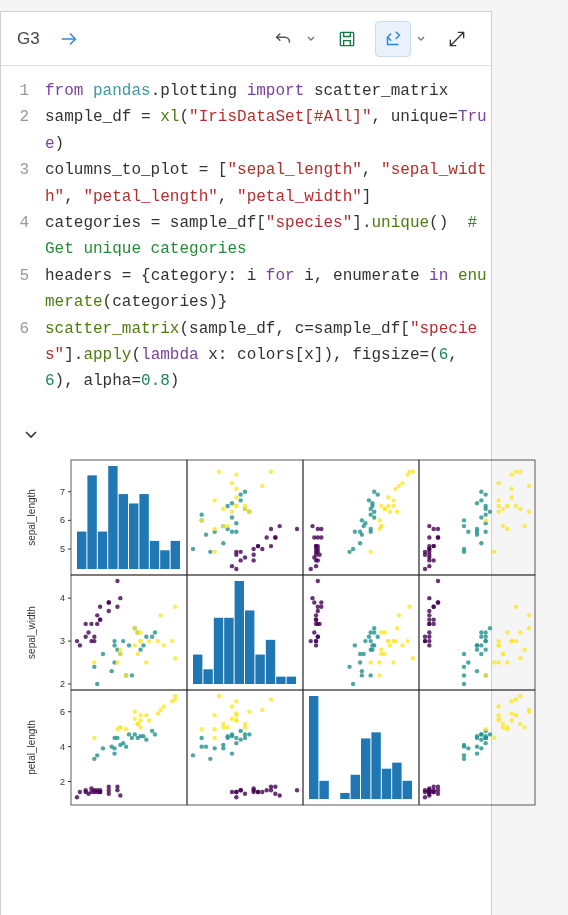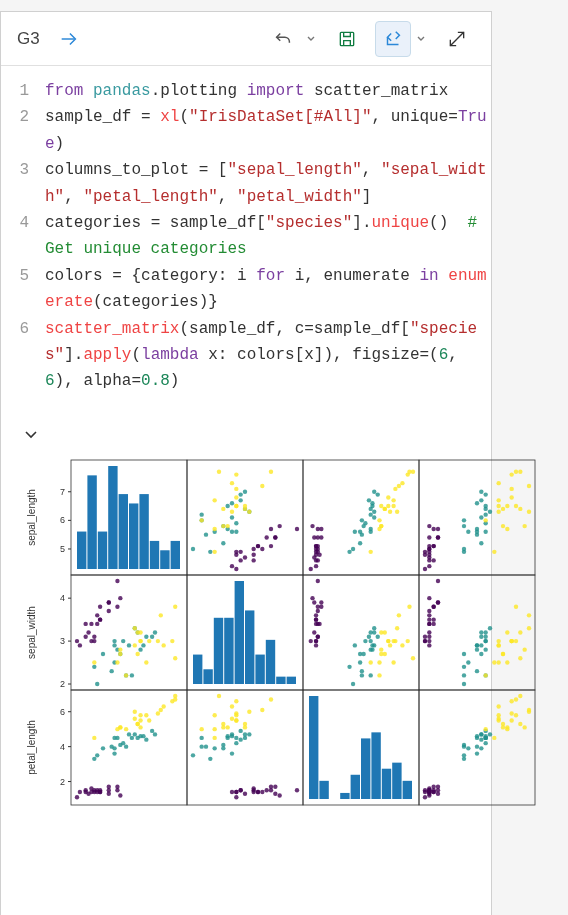--- a/index.html
+++ b/index.html
@@ -59,21 +59,21 @@
   user-select: none;
   flex-shrink: 0;
 }
 .code-content {
   flex: 1;
   white-space: pre-wrap;
   word-break: break-all;
   color: #333;
 }
 .code-content .kw { color: #7b3fa0; }
-.code-content .fn { color: #ef4444; }
+.code-content .fn { color: #4d7c0f; }
 .code-content .mod { color: #3a9aa0; }
 .code-content .str { color: #b52e2e; }
 .code-content .cmt { color: #238c34; }
 .code-content .num { color: #1b8658; }
 .code-content .nm { color: #333; }
 .output-header {
   padding: 14px 22px 8px;
   font-family: Consolas, monospace;
   font-size: 18px;
   color: #333;
@@ -152,21 +152,21 @@
       <div class="code-line">
         <div class="gutter">3</div>
         <div class="code-content"><span class="nm">columns_to_plot </span><span class="nm">=</span><span class="nm"> [</span><span class="str">"sepal_length"</span><span class="nm">, </span><span class="str">"sepal_width"</span><span class="nm">, </span><span class="str">"petal_length"</span><span class="nm">, </span><span class="str">"petal_width"</span><span class="nm">]</span></div>
       </div>
       <div class="code-line">
         <div class="gutter">4</div>
         <div class="code-content"><span class="nm">categories </span><span class="nm">=</span><span class="nm"> sample_df[</span><span class="str">"species"</span><span class="nm">].</span><span class="fn">unique</span><span class="nm">()  </span><span class="cmt"># Get unique categories</span></div>
       </div>
       <div class="code-line">
         <div class="gutter">5</div>
-        <div class="code-content"><span class="nm">colors </span><span class="nm">=</span><span class="nm"> {category: i </span><span class="kw">for</span><span class="nm"> i, enumerate </span><span class="kw">in</span><span> </span><span class="fn">enumerate</span><span class="nm">(categories)}</span></div>
+        <div class="code-content"><span class="nm">headers </span><span class="nm">=</span><span class="nm"> {category: i </span><span class="kw">for</span><span class="nm"> i, enumerate </span><span class="kw">in</span><span> </span><span class="fn">enumerate</span><span class="nm">(categories)}</span></div>
       </div>
       <div class="code-line">
         <div class="gutter">6</div>
         <div class="code-content"><span class="fn">scatter_matrix</span><span class="nm">(sample_df, c</span><span class="nm">=</span><span class="nm">sample_df[</span><span class="str">"species"</span><span class="nm">].</span><span class="fn">apply</span><span class="nm">(</span><span class="kw">lambda</span><span class="nm"> x: colors[x]), figsize</span><span class="nm">=</span><span class="nm">(</span><span class="num">6</span><span class="nm">, </span><span class="num">6</span><span class="nm">), alpha</span><span class="nm">=</span><span class="num">0.8</span><span class="nm">)</span></div>
       </div>
     </div>
 
   <div class="output-header">
     <span>
       <svg width="16" height="16" viewBox="0 0 16 16" fill="none" stroke="#333" stroke-width="1.6">

